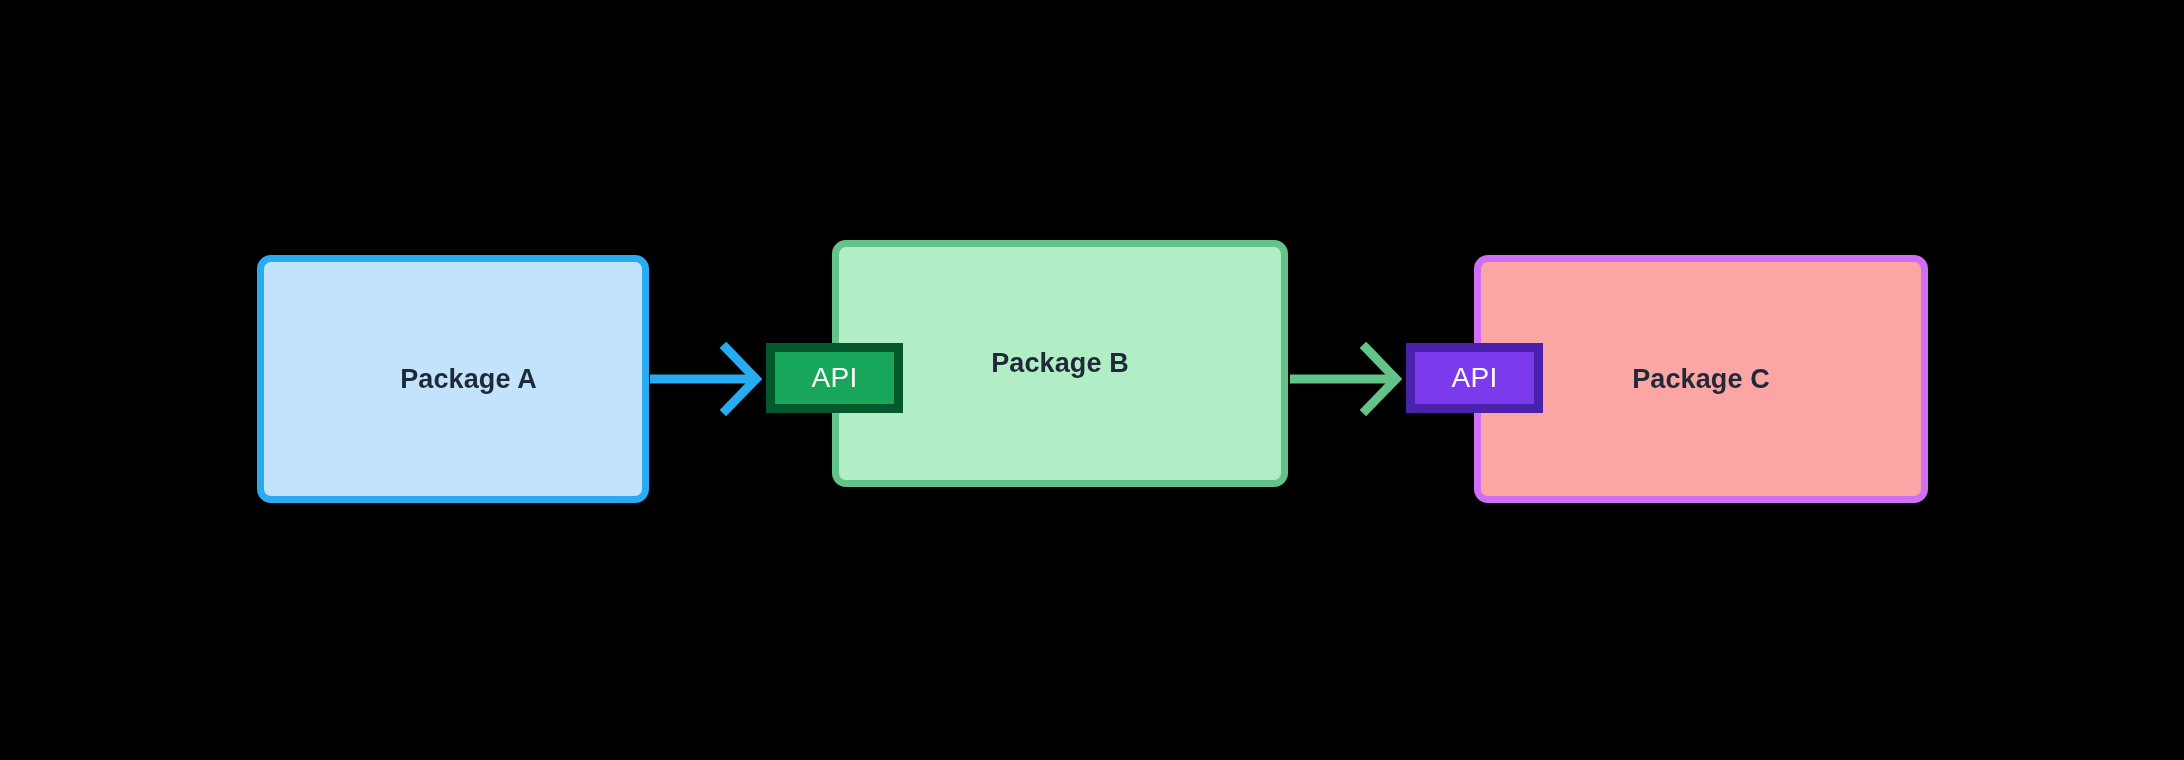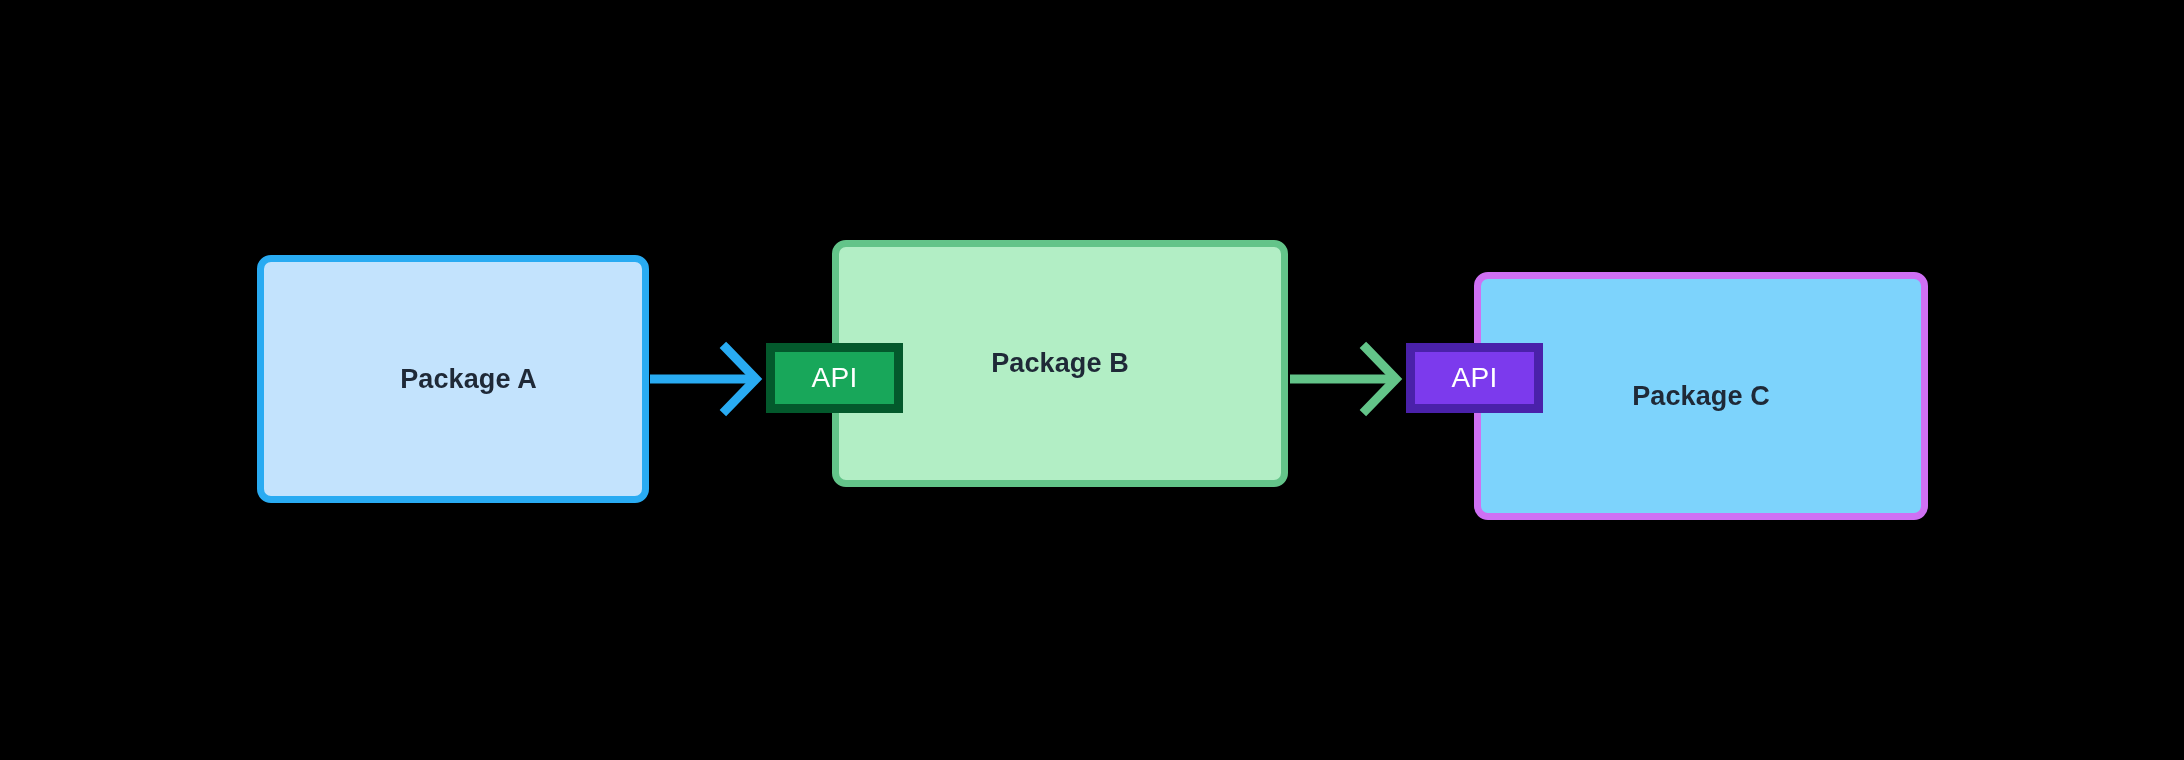--- a/index.html
+++ b/index.html
@@ -126,21 +126,21 @@
     <span class="api-label" style="color: rgb(255, 255, 255);">API</span>
   </div>
 
   <svg class="arrow" id="arrow-b-c" viewBox="0 0 118 86">
     <g stroke="#63c489" stroke-width="9" fill="none" stroke-linecap="square" stroke-linejoin="miter">
       <line x1="4" y1="43" x2="100" y2="43"></line>
       <polyline points="76,12 106,43 76,74"></polyline>
     </g>
   </svg>
 
-  <div class="pkg-box" id="pkg-c" style="background: #7dd3fc; border-color: rgb(207, 112, 244); margin-top: 17px;">
+  <div class="pkg-box" id="pkg-c" style="background: #fca5a5; border-color: rgb(207, 112, 244);">
     <span class="pkg-label" style="color: rgb(31, 41, 55);">Package C</span>
   </div>
 
   <div class="api-badge" id="api-c" style="background: rgb(124, 58, 237); border-color: rgb(74, 33, 170);">
     <span class="api-label" style="color: rgb(255, 255, 255);">API</span>
   </div>
 
 </div>
 
 </body></html>

